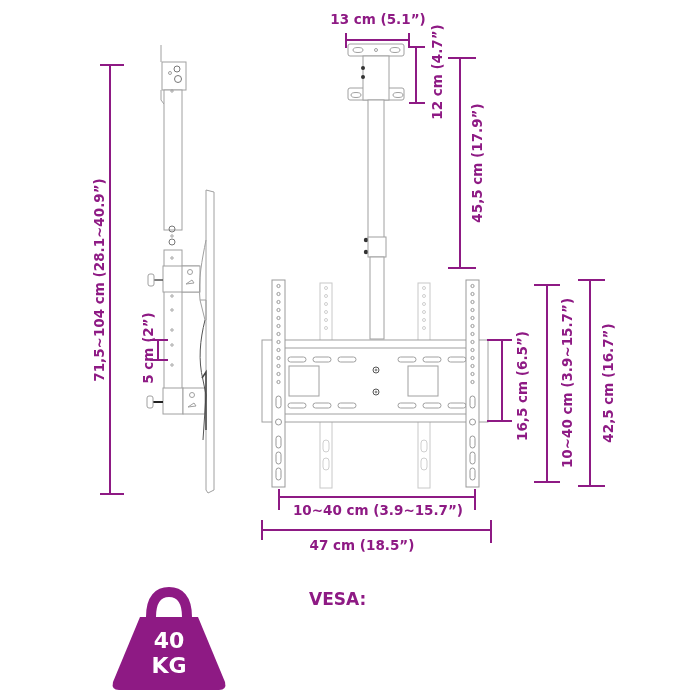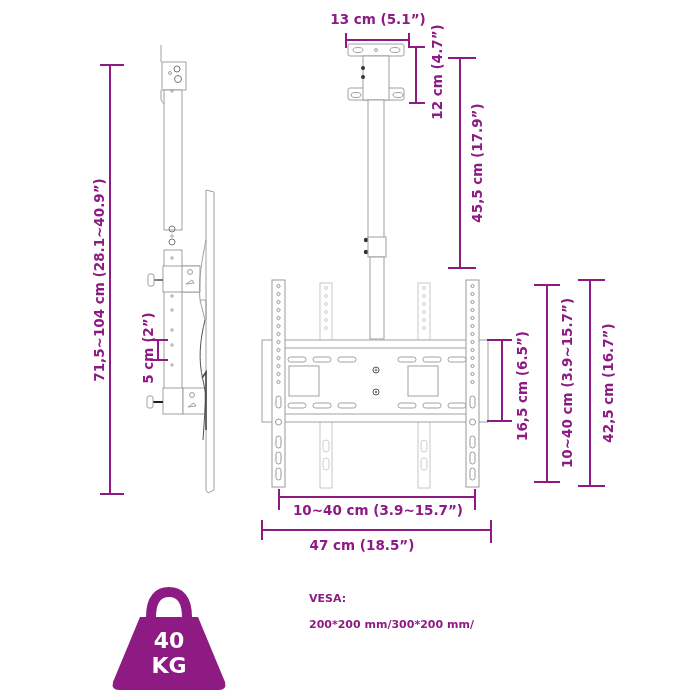--- a/index.html
+++ b/index.html
@@ -1,21 +1,21 @@
 <!DOCTYPE html>
 <html><head>
 <meta charset="utf-8">
 <style>
   html, body { margin: 0; padding: 0; background: #ffffff; }
   body { width: 700px; height: 700px; position: relative; overflow: hidden;
          font-family: "DejaVu Sans", sans-serif; }
   #canvas { position: absolute; left: 0; top: 0; width: 700px; height: 700px; }
   .dim-label { font-family: "DejaVu Sans", sans-serif; font-weight: bold; font-size: 13.5px; fill: #8e1a84; }
   .vesa-text { position: absolute; left: 309px; top: 586px; color: #8e1a84;
-               font-family: "DejaVu Sans", sans-serif; font-weight: bold; font-size: 11px; line-height: 26px; }
+               font-family: "DejaVu Sans", sans-serif; font-weight: bold; font-size: 17px; line-height: 26px; }
   .vesa-text div { white-space: nowrap; }
   .weight-label { font-family: "DejaVu Sans", sans-serif; font-weight: bold; font-size: 22px; fill: #ffffff; }
 </style>
 </head>
 <body>
 
 <svg id="canvas" width="700" height="700" viewBox="0 0 700 700" xmlns="http://www.w3.org/2000/svg">
 
   <g fill="none" stroke="#a0a0a0" stroke-width="1">
 
@@ -243,14 +243,13 @@
   <g>
     <path d="M151 617 C151 598 159 592 169 592 C179 592 187 598 187 617" fill="none" stroke="#8e1a84" stroke-width="10"></path>
     <path d="M140 617 L198 617 L225 682 Q227 690 219 690 L119 690 Q111 690 113 682 Z" fill="#8e1a84"></path>
   </g>
   <text class="weight-label" x="169" y="648" text-anchor="middle">40</text>
   <text class="weight-label" x="169" y="673" text-anchor="middle">KG</text>
 </svg>
 
 <div class="vesa-text">
   <div>VESA:</div>
-  <div>200*200 mm/300*200 mm/</div>
 </div>
 
 </body></html>

